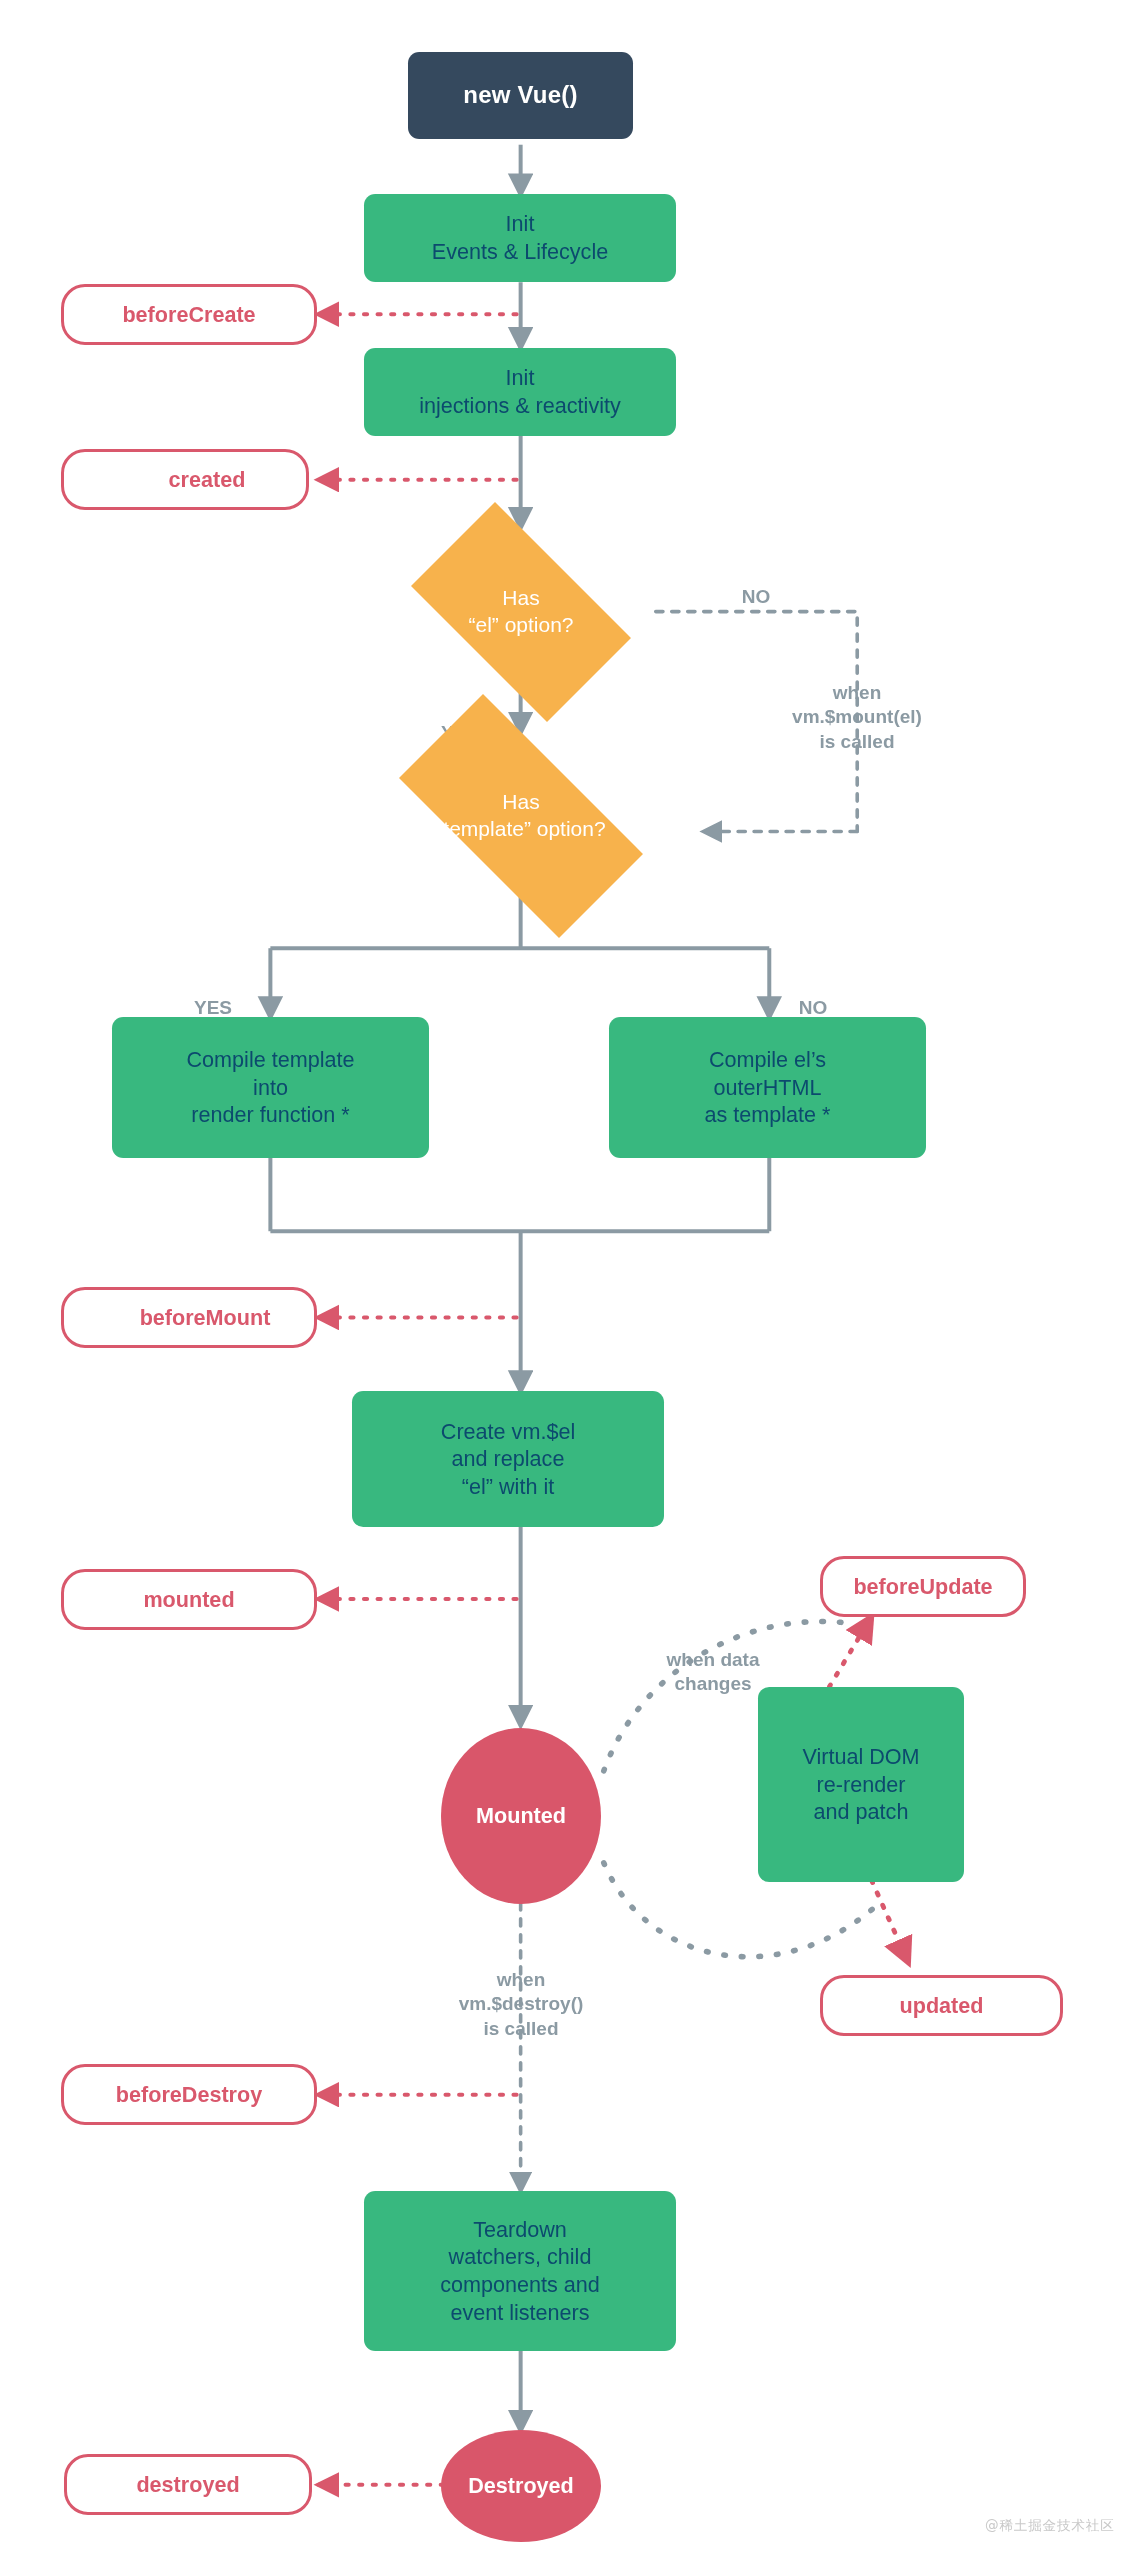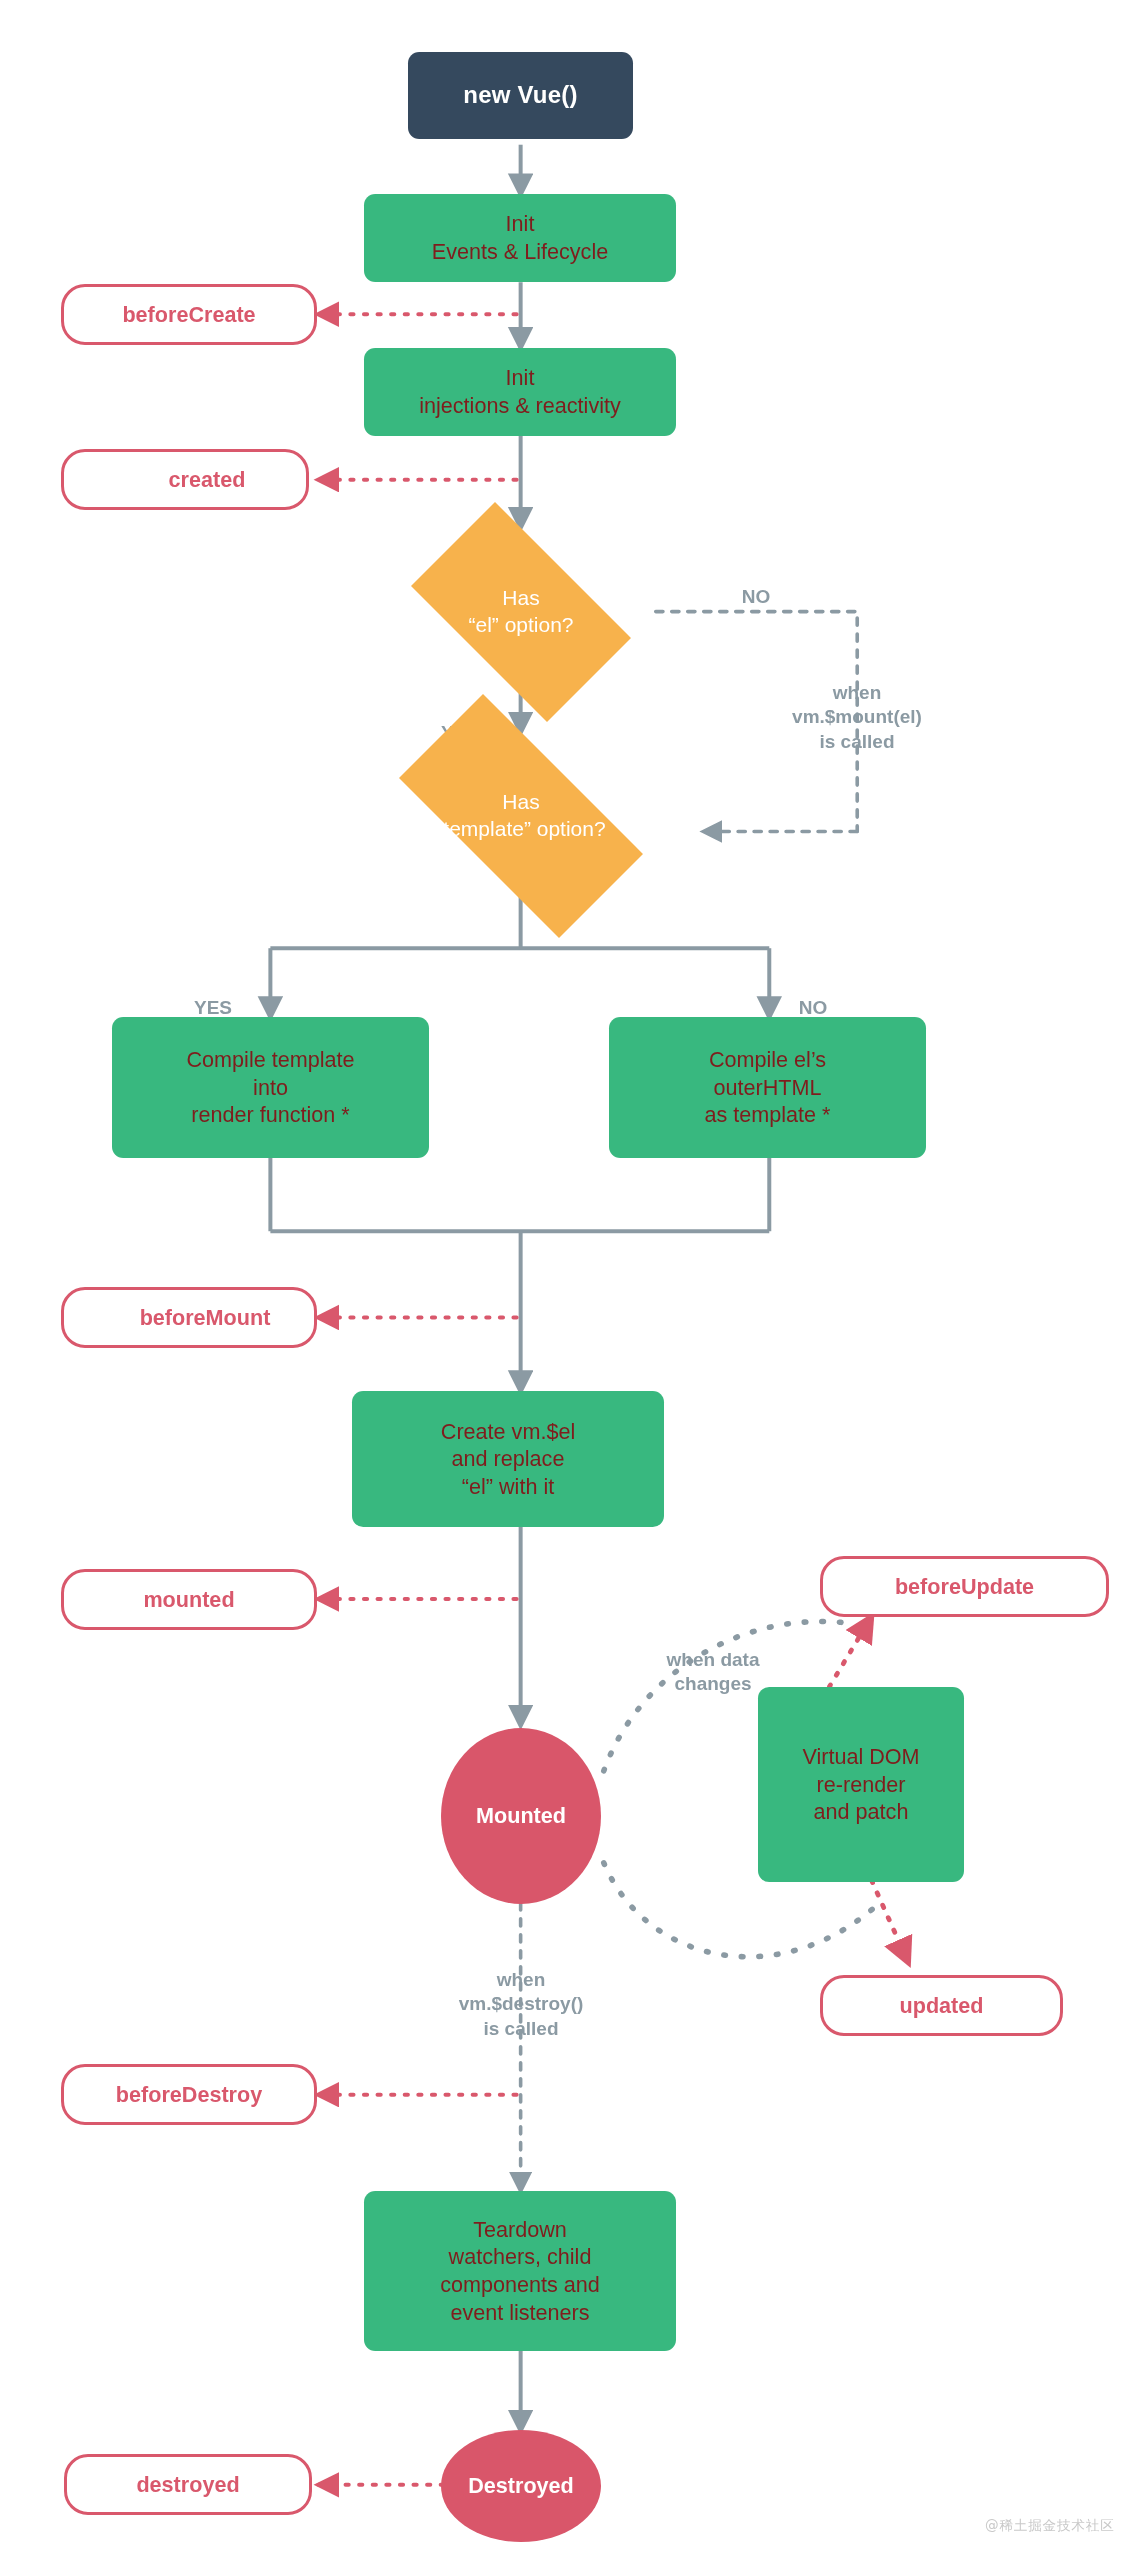--- a/index.html
+++ b/index.html
@@ -11,21 +11,21 @@
   svg#wires{position:absolute;left:0;top:0;width:1142px;height:2576px;pointer-events:none;}
 
   .node{position:absolute;box-sizing:border-box;display:flex;align-items:center;
         justify-content:center;text-align:center;line-height:1.28;}
 
   
   .n-start{background:#35495e;color:#ffffff;border-radius:11.2px;font-weight:bold;font-size:24px;
            letter-spacing:0.2px;}
 
   
-  .n-proc{background:#38b87f;color:#7f1d1d;border-radius:11.2px;font-size:21.6px;font-weight:normal;}
+  .n-proc{background:#38b87f;color:#0c4a6e;border-radius:11.2px;font-size:21.6px;font-weight:normal;}
 
   
   .n-dec{color:#ffffff;font-size:21px;}
   .n-dec .dtext{position:relative;z-index:2;}
   .n-dec .dshape{position:absolute;left:0;top:0;width:100%;height:100%;
                  background:#f7b24c;transform:rotate(45deg) scale(.707);z-index:1;}
 
   
   .n-hook{background:#ffffff;border:3.2px solid #d9586c;border-radius:24px;color:#d9586c;
           font-weight:bold;font-size:21.6px;}
@@ -180,21 +180,21 @@
   </div>
 
   <div class="node n-hook" style="left:61px;top:1287px;width:256px;height:61px;padding-left:32px;">
     <span>beforeMount</span>
   </div>
 
   <div class="node n-hook" style="left:61px;top:1569px;width:256px;height:61px;">
     <span>mounted</span>
   </div>
 
-  <div class="node n-hook" style="left:820px;top:1556px;width:289px;height:61px;">
+  <div class="node n-hook" style="left:820px;top:1556px;width:206px;height:61px;">
     <span>beforeUpdate</span>
   </div>
 
   <div class="node n-hook" style="left:820px;top:1975px;width:243px;height:61px;">
     <span>updated</span>
   </div>
 
   <div class="node n-hook" style="left:61px;top:2064px;width:256px;height:61px;">
     <span>beforeDestroy</span>
   </div>

